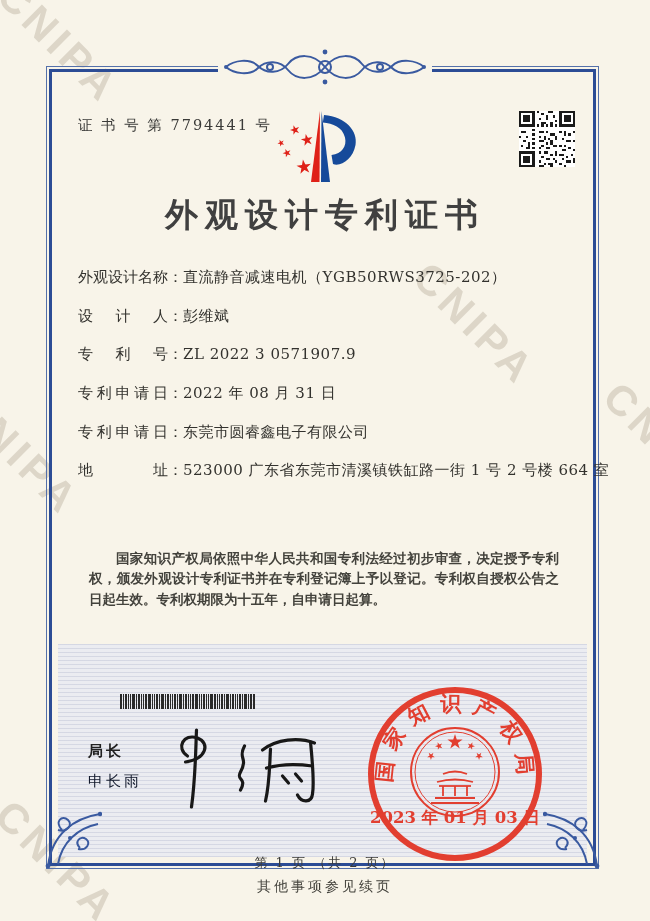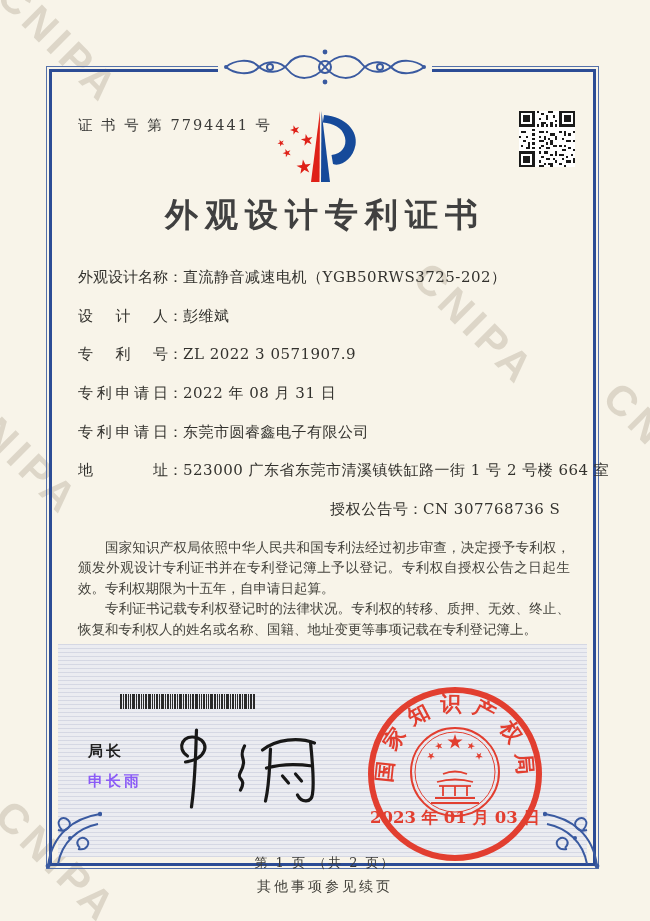--- a/index.html
+++ b/index.html
@@ -32,28 +32,28 @@
   
   .fields{position:absolute;left:78px;top:268px;width:494px;font-size:15px;color:#33322e;}
   .frow{height:38.7px;white-space:nowrap;position:relative;}
   .flabel{display:inline-block;width:90px;text-align:justify;text-align-last:justify;}
   .fvalue{letter-spacing:0.5px;}
   .gpair2{position:absolute;left:252px;top:0;}
   .gpair2 .flabel{width:78px;}
   
   .paras{position:absolute;left:78px;top:537px;width:492px;font-size:13.5px;
          line-height:20.4px;color:#43423c;text-align:justify;}
-  .paras p{margin:0;text-indent:2em;}
+  .paras p{margin:11px;text-indent:2em;font-weight:bold;}
   
   .barcode{position:absolute;left:120px;top:694px;width:136px;height:15px;}
   
   .signer-title{position:absolute;left:88px;top:742px;font-family:Liberation Mono, monospace;
         font-size:15px;font-weight:600;letter-spacing:3px;color:#222;}
   .signer-name{position:absolute;left:88px;top:772px;font-family:"Liberation Sans",sans-serif;
-        font-size:15px;font-weight:700;letter-spacing:3px;color:#8b5cf6;}
+        font-size:15px;font-weight:400;letter-spacing:3px;color:#0f172a;}
   .signature{position:absolute;left:160px;top:726px;width:180px;height:85px;}
   
   .seal{position:absolute;left:367px;top:686px;width:176px;height:176px;opacity:.93;}
   .seal text{font-family:"DejaVu Serif",serif;font-weight:bold;}
   
   .footer-page{position:absolute;left:0;right:0;top:854px;text-align:center;
         font-size:13px;letter-spacing:2px;color:#3a3a38;}
   .footer-note{position:absolute;left:0;right:0;top:878px;text-align:center;
         font-size:14px;letter-spacing:3px;color:#43423c;}
   svg{display:block;}
@@ -256,29 +256,25 @@
     <div class="frow">
       <span class="flabel">专利申请日</span><span>：</span><span class="fvalue">2022 年 08 月 31 日</span>
     </div>
     <div class="frow">
       <span class="flabel">专利申请日</span><span>：</span><span class="fvalue">东莞市圆睿鑫电子有限公司</span>
     </div>
     <div class="frow">
       <span class="flabel">地址</span><span>：</span><span class="fvalue">523000 广东省东莞市清溪镇铁缸路一街 1 号 2 号楼 664 室</span>
     </div>
     <div class="frow">
-      <span class="gpair2">
-        <span class="flabel">授权公告号</span><span>：</span><span class="fvalue">CN 307768736 S</span>
-      </span>
     </div>
   </div>
 
   <div class="paras">
     <p>国家知识产权局依照中华人民共和国专利法经过初步审查，决定授予专利权，颁发外观设计专利证书并在专利登记簿上予以登记。专利权自授权公告之日起生效。专利权期限为十五年，自申请日起算。</p>
-    <p>专利证书记载专利权登记时的法律状况。专利权的转移、质押、无效、终止、恢复和专利权人的姓名或名称、国籍、地址变更等事项记载在专利登记簿上。</p>
   </div>
 
   <div class="barcode">
     <svg viewBox="0 0 136 15" width="136" height="15" preserveAspectRatio="none" shape-rendering="crispEdges">
       <g fill="#2a2a2a">
         <rect x="0" width="2" height="15"></rect>
           <rect x="3" width="1" height="15"></rect>
           <rect x="5" width="2" height="15"></rect>
           <rect x="8" width="1" height="15"></rect>
           <rect x="10" width="1" height="15"></rect>

